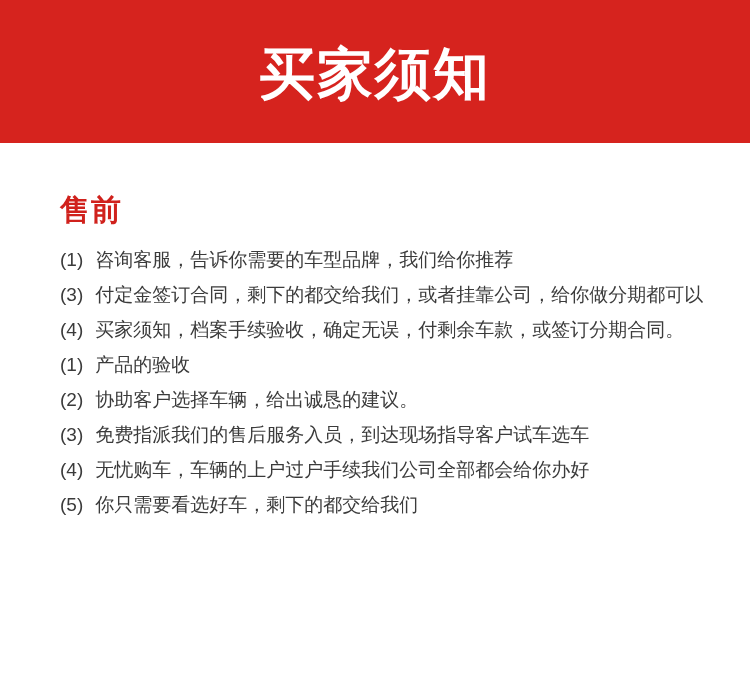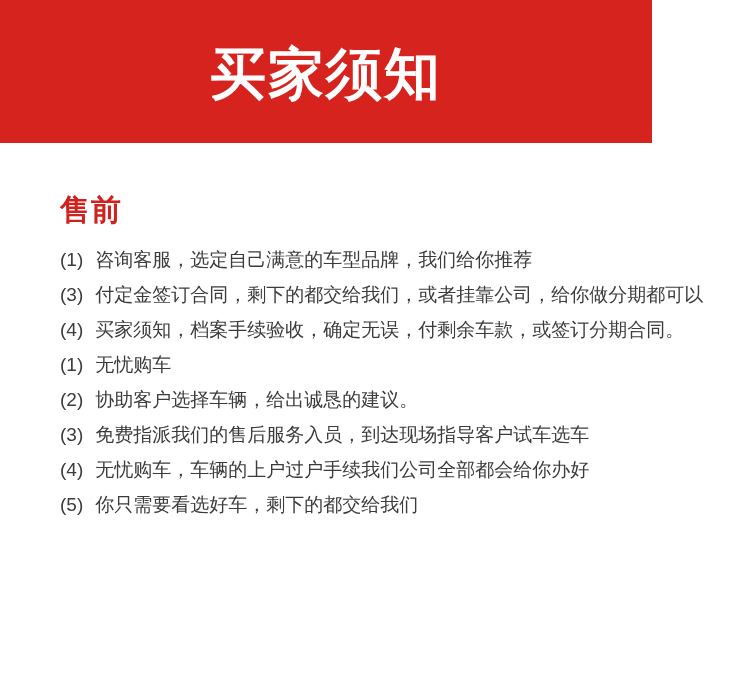--- a/index.html
+++ b/index.html
@@ -4,21 +4,21 @@
 <style>
   * { margin: 0; padding: 0; box-sizing: border-box; }
   html, body {
     width: 750px;
     background: #ffffff;
     font-family: "Liberation Sans", sans-serif;
   }
   body { height: 690px; overflow: hidden; }
 
   .banner {
-    width: 652px;
+    width: 750px;
     height: 143px;
     background: #d6231e;
     display: flex;
     flex-direction: column;
     align-items: center;
     justify-content: center;
     padding-top: 4px;
   }
   .banner-title {
     color: #ffffff;
@@ -66,33 +66,33 @@
 
 <div class="banner">
   <div class="banner-title">买家须知</div>
 </div>
 
 <div class="content">
 
   <div class="section-heading">售前</div>
   <div>
     <div class="item">
-      <span class="num">(1)</span><span>咨询客服，选定自己满意的车型品牌，我们给你推荐</span>
+      <span class="num">(1)</span><span>咨询客服，告诉你需要的车型品牌，我们给你推荐</span>
     </div>
     <div class="item">
       <span class="num">(3)</span><span>付定金签订合同，剩下的都交给我们，或者挂靠公司，给你做分期都可以</span>
     </div>
     <div class="item">
       <span class="num">(4)</span><span>买家须知，档案手续验收，确定无误，付剩余车款，或签订分期合同。</span>
     </div>
   </div>
 
   <div>
     <div class="item">
-      <span class="num">(1)</span><span>无忧购车</span>
+      <span class="num">(1)</span><span>产品的验收</span>
     </div>
     <div class="item">
       <span class="num">(2)</span><span>协助客户选择车辆，给出诚恳的建议。</span>
     </div>
     <div class="item">
       <span class="num">(3)</span><span>免费指派我们的售后服务入员，到达现场指导客户试车选车</span>
     </div>
     <div class="item">
       <span class="num">(4)</span><span>无忧购车，车辆的上户过户手续我们公司全部都会给你办好</span>
     </div>

